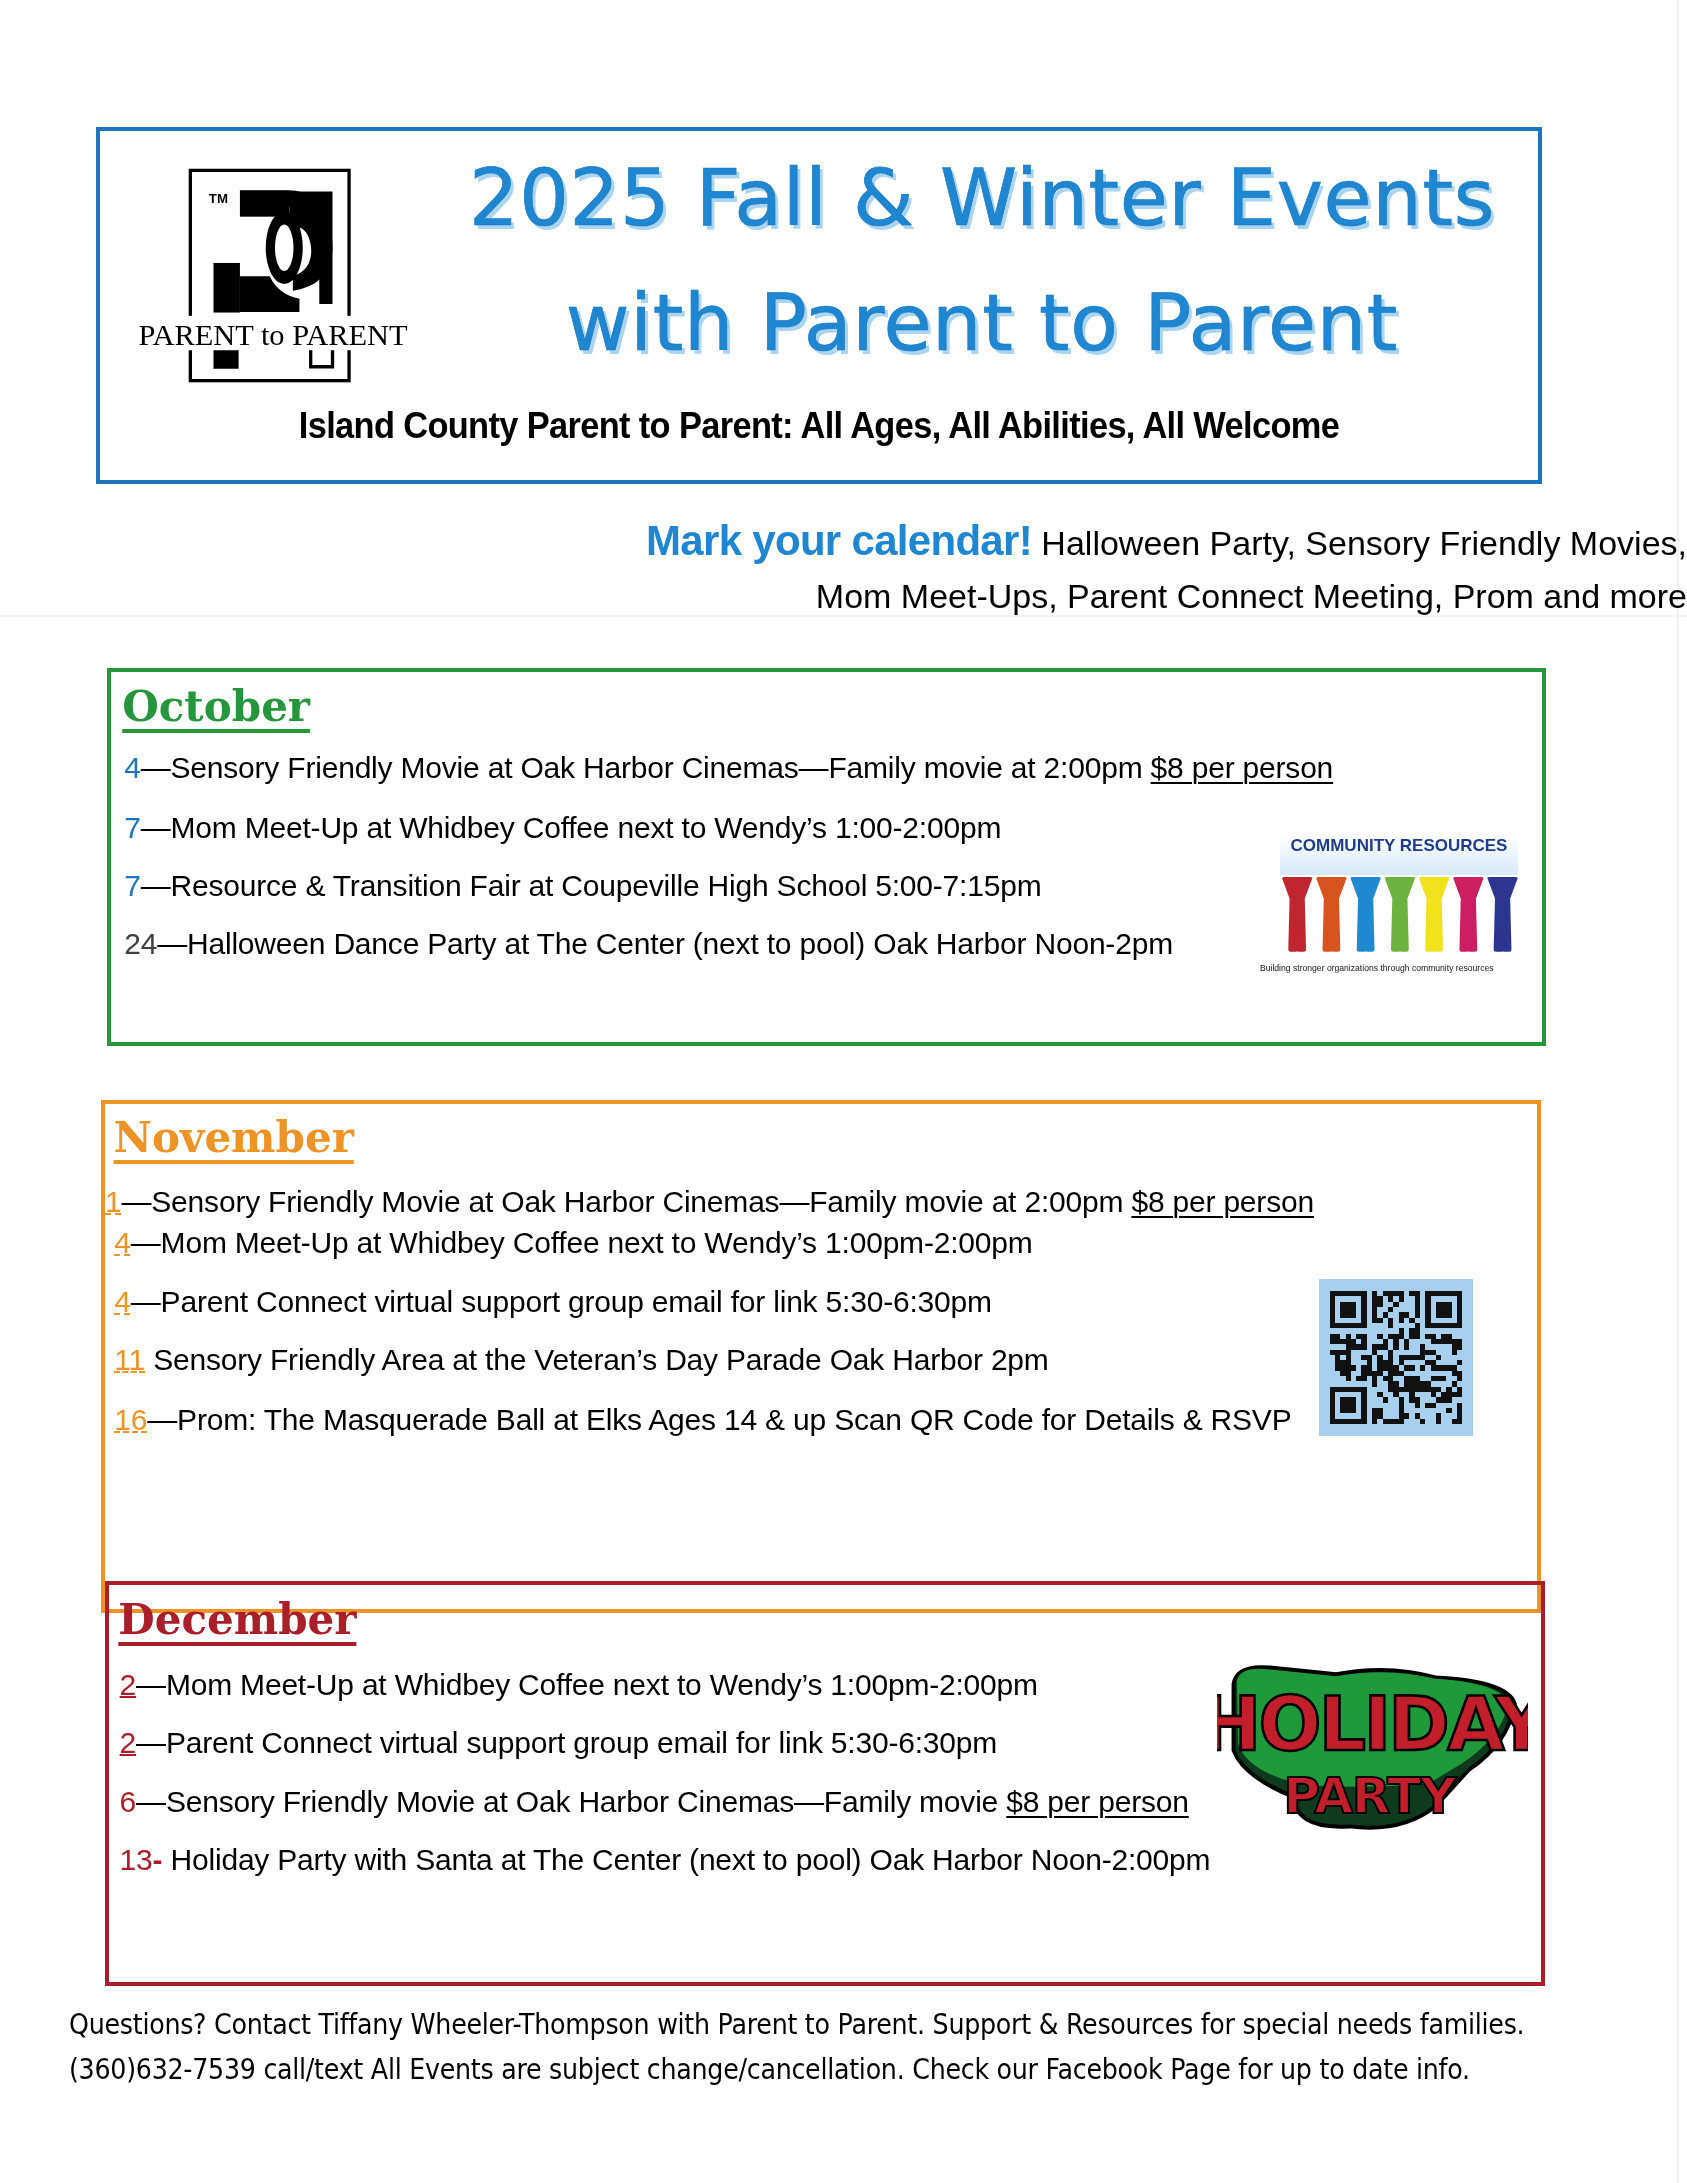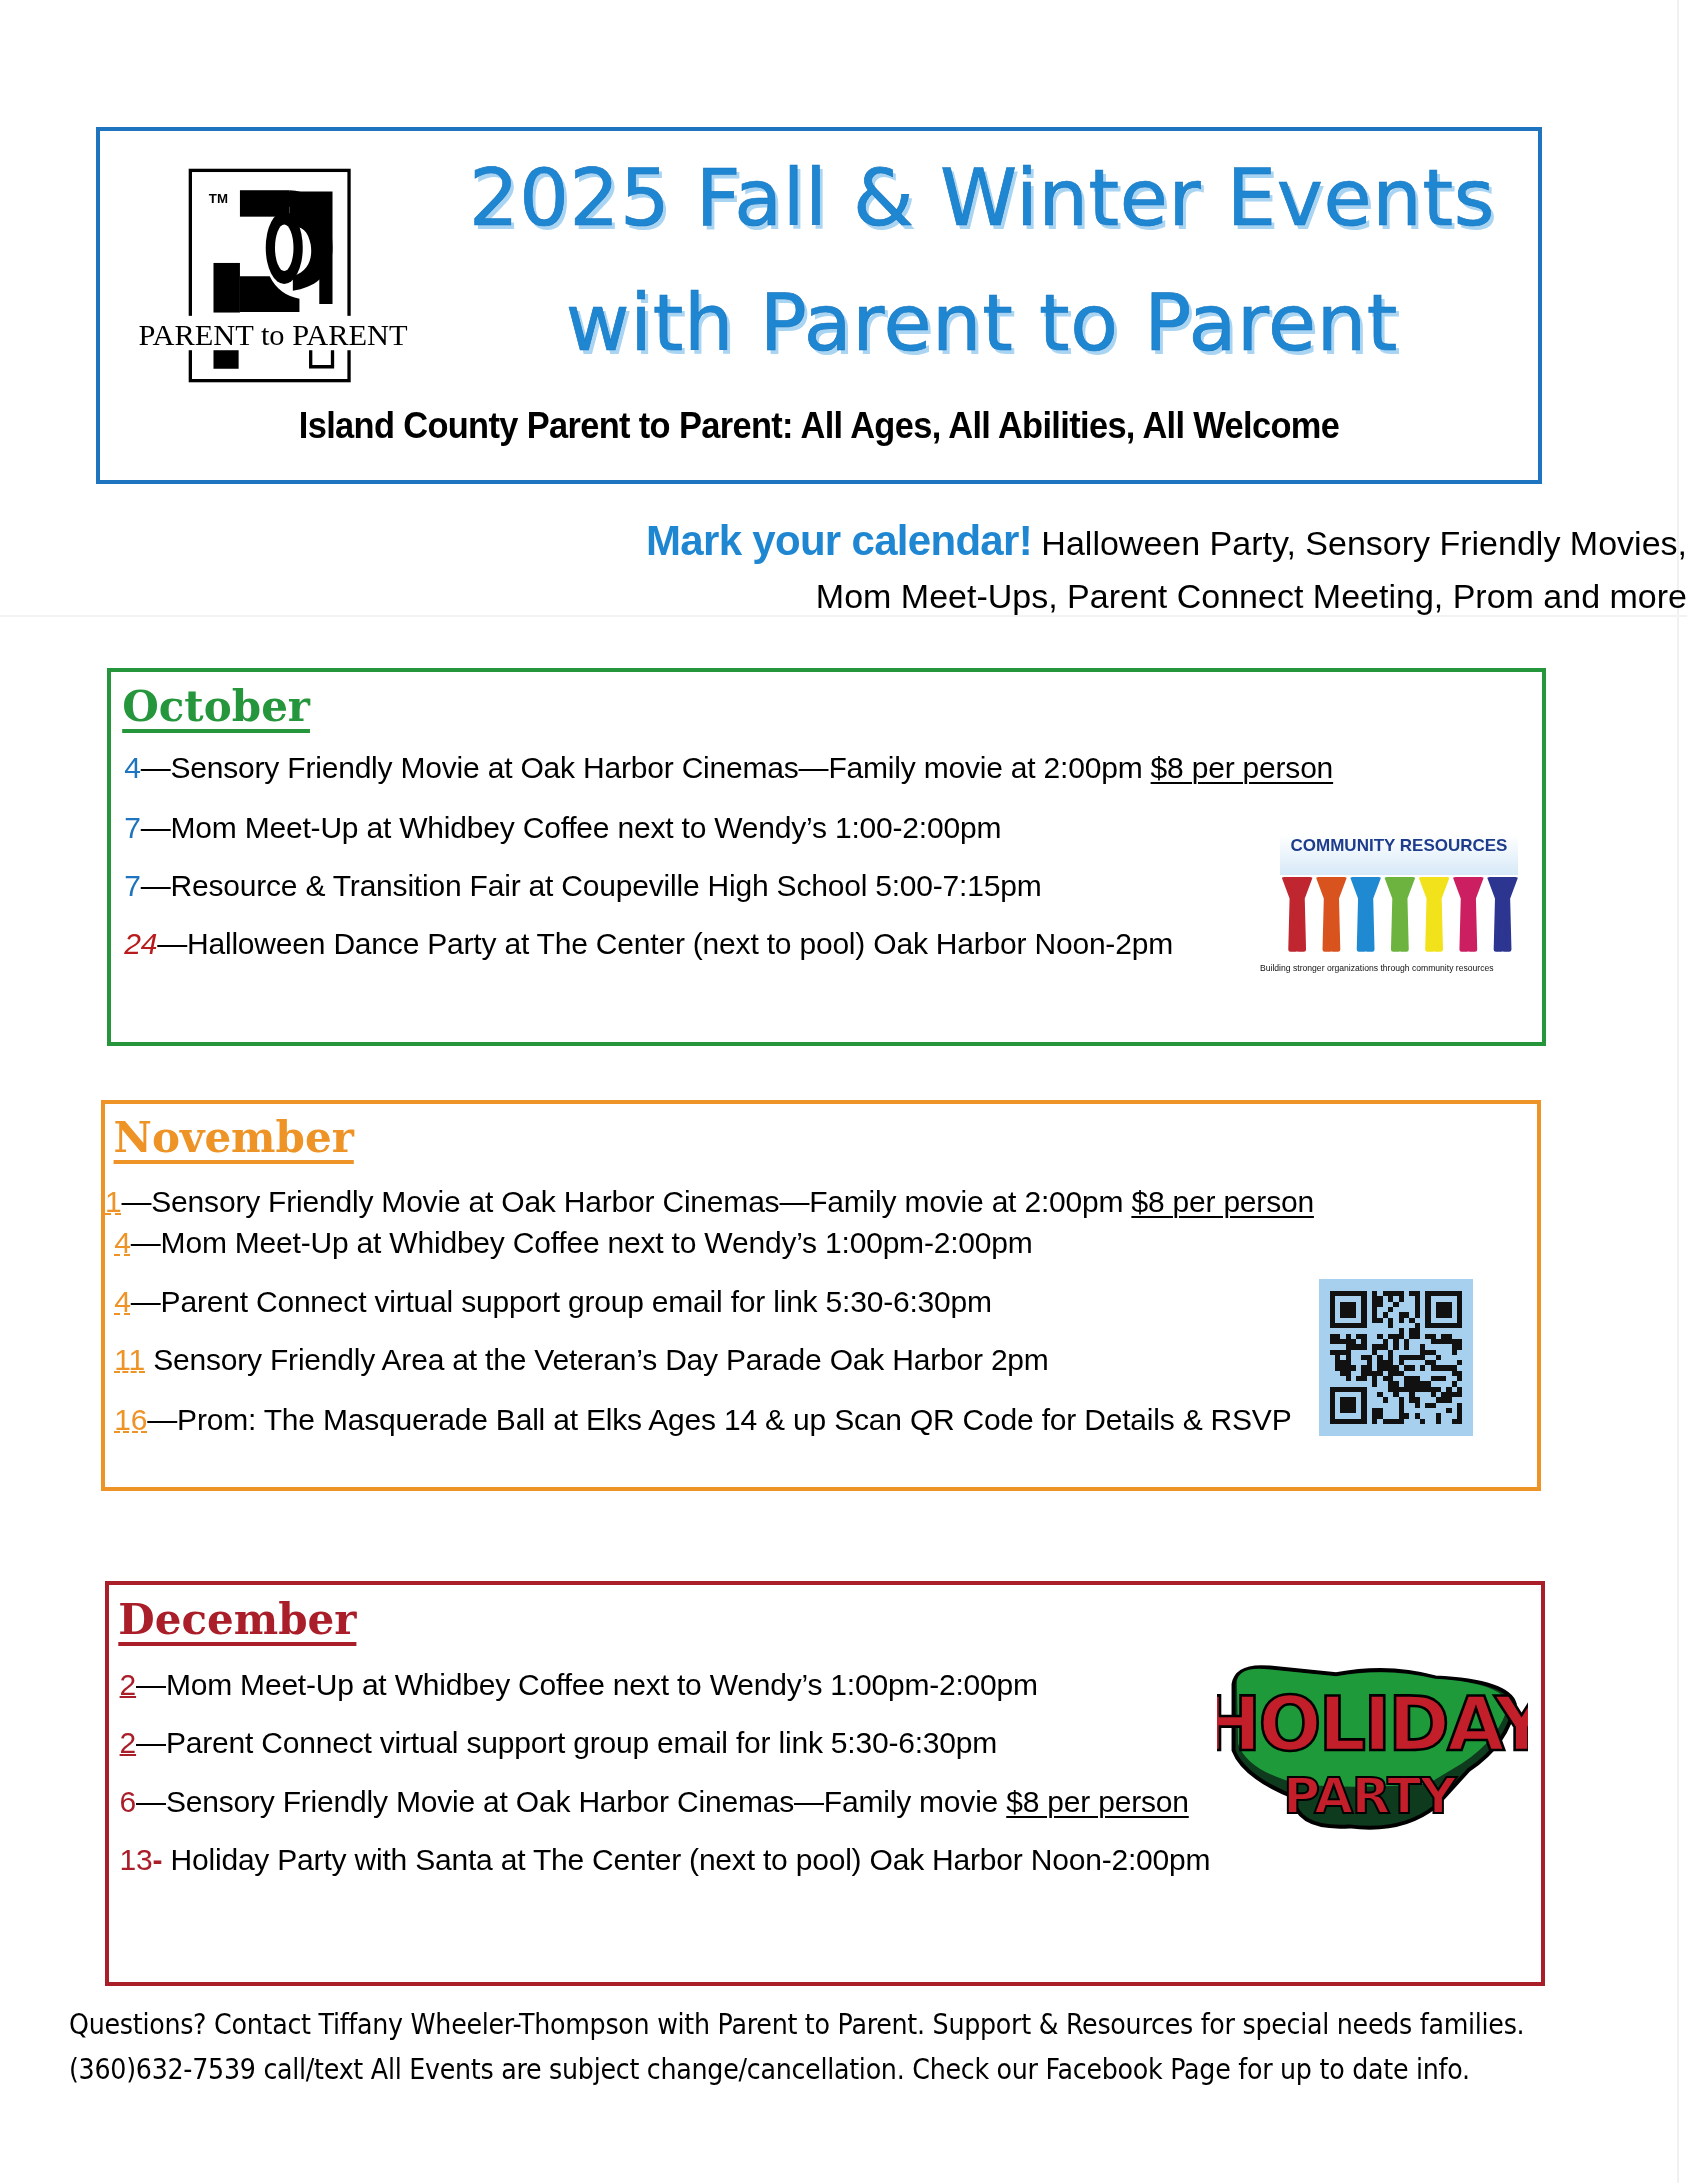--- a/index.html
+++ b/index.html
@@ -18,31 +18,31 @@
 
   
   .intro { position: absolute; left: 0; width: 1687px; text-align: right; font-size: 34px; letter-spacing: 0px; }
   .intro.l1 { top: 517px; }
   .intro.l2 { top: 577px; }
   .mark { color: #1f87d2; font-weight: bold; font-size: 42px; letter-spacing: -0.7px; }
 
   
   .month-box { position: absolute; box-sizing: border-box; border: 4.6px solid; }
   .oct { left: 107px; top: 668px; width: 1439px; height: 378px; border-color: #26963c; }
-  .nov { left: 101px; top: 1100px; width: 1440px; height: 391px; border-color: #ee9326; }
+  .nov { left: 101px; top: 1100px; width: 1440px; height: 513px; border-color: #ee9326; }
   .dec { left: 105px; top: 1581px; width: 1440px; height: 405px; border-color: #aa1e2a; }
   .month-title { position: absolute; font-family: "DejaVu Serif", serif; font-weight: bold; font-size: 42px; text-decoration: underline; text-decoration-thickness: 4px; text-underline-offset: 8px; }
   .oct .month-title { color: #26963c; left: 11.2px; top: 10px; }
   .nov .month-title { color: #ee9326; left: 8.6px; top: 9.3px; }
   .dec .month-title { color: #aa1e2a; left: 9.3px; top: 10px; }
 
   .event { position: absolute; font-size: 30px; white-space: nowrap; letter-spacing: -0.2px; }
   .day { font-weight: normal; }
   .oct .day.blue { color: #1f74c0; }
-  .oct .day.green { color: #b91c1c; font-style: italic; }
+  .oct .day.green { color: #404040; }
   .nov .day { color: #ee9326; text-decoration: underline; text-decoration-style: dashed; text-decoration-thickness: 2px; }
   .dec .day { color: #aa1e2a; }
   .dec .day.u { text-decoration: underline; text-decoration-thickness: 2px; }
   .price { text-decoration: underline; text-decoration-thickness: 2px; text-underline-offset: 4px; }
 
   
   .cr { position: absolute; left: 1260px; top: 824px; width: 291px; height: 152px; }
   .cr-title { position: absolute; left: 20px; top: 10.6px; width: 238px; text-align: center; font-size: 17px; font-weight: bold; color: #1e3c8c; background: linear-gradient(#ffffff, #d7e9f8); height: 40px; line-height: 22.5px; }
   .cr-caption { position: absolute; left: 0; top: 139px; width: 291px; font-size: 8.6px; color: #111; white-space: nowrap; }
 

